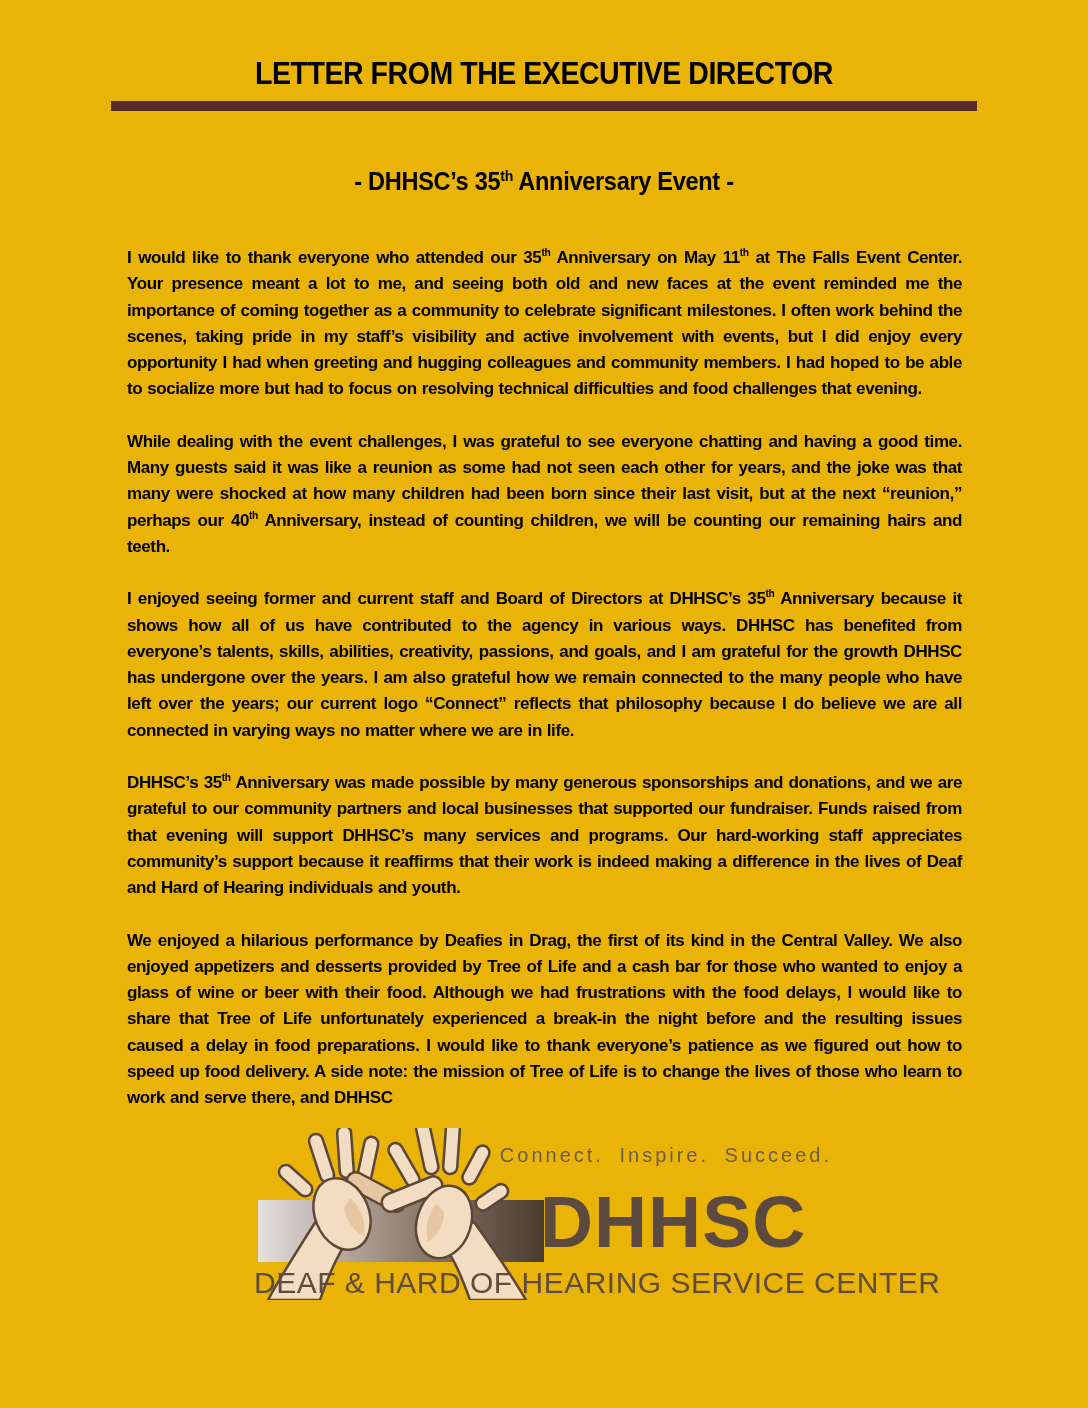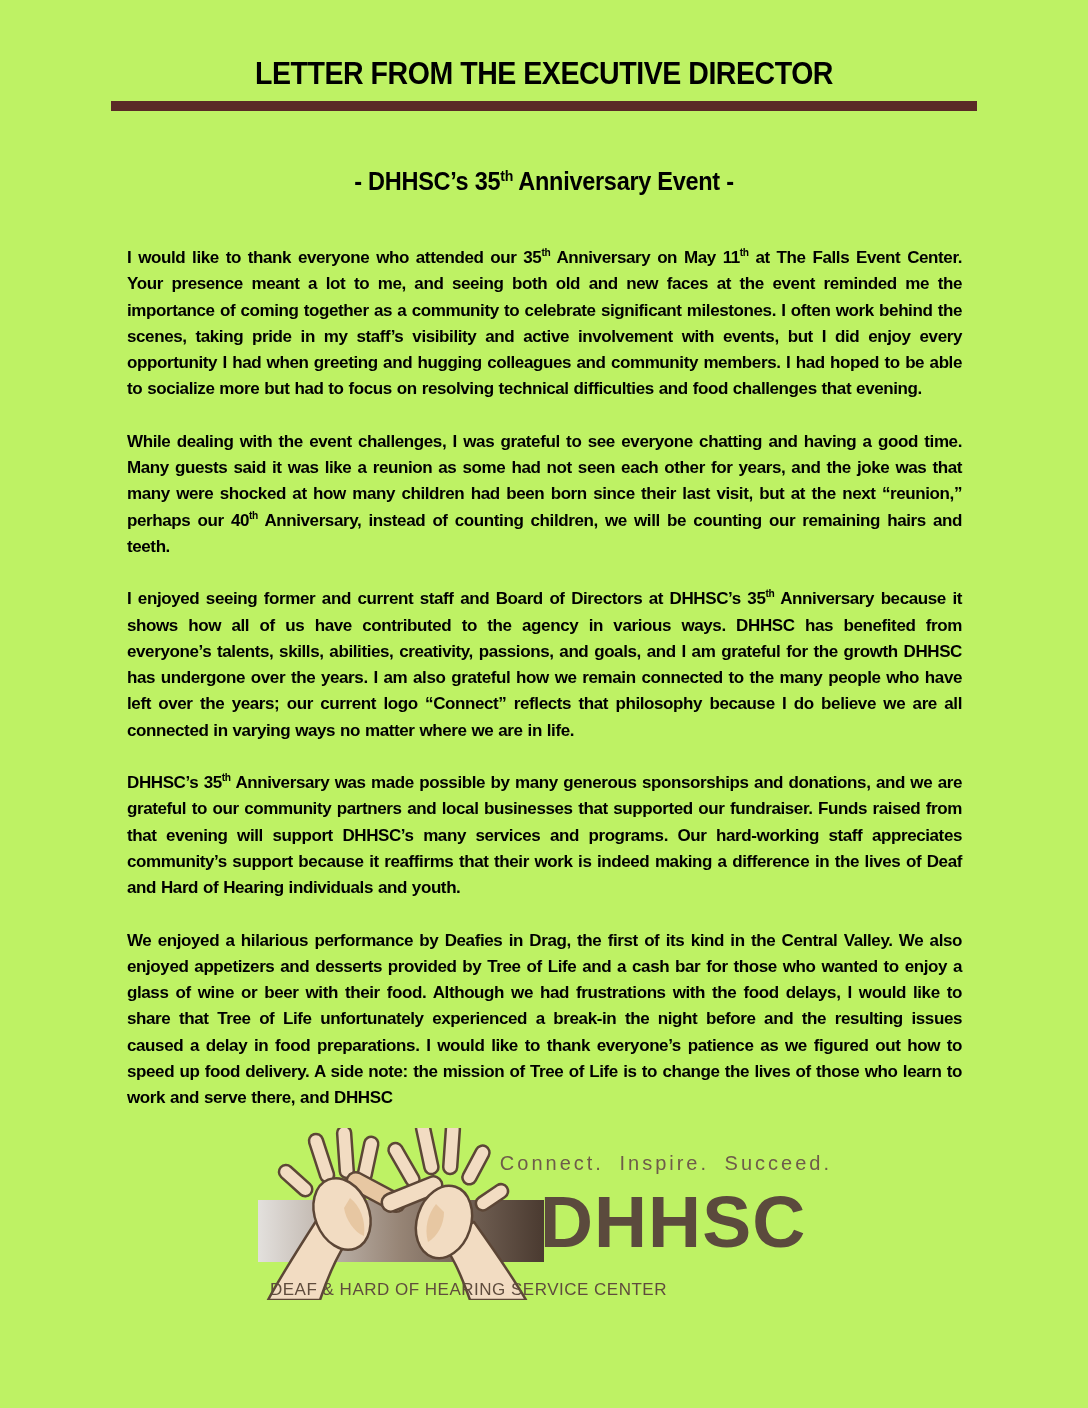--- a/index.html
+++ b/index.html
@@ -1,20 +1,20 @@
 <!DOCTYPE html>
 <html><head>
 <meta charset="utf-8">
 <style>
   html, body { margin: 0; padding: 0; background: #ffffff; }
   .page {
     position: relative;
     width: 1088px;
     height: 1408px;
-    background: #bef264;
+    background: #eab308;
     font-family: "Liberation Sans", sans-serif;
     color: #000000;
     overflow: hidden;
     box-sizing: border-box;
   }
   .page-title {
     margin: 0;
     padding-top: 56px;
     text-align: center;
     font-size: 31px;
@@ -62,21 +62,21 @@
   .logo {
     position: relative;
     width: 580px;
     height: 172px;
     margin: 16px auto 0 auto;
   }
   .logo svg { position: absolute; left: 0; top: 0; }
   .logo-tagline {
     position: absolute;
     right: 2px;
-    top: 24px;
+    top: 16px;
     font-size: 20px;
     color: #6e5c4a;
     letter-spacing: 3px;
     word-spacing: 7px;
     white-space: nowrap;
   }
   .logo-brand {
     position: absolute;
     left: 286px;
     top: 58px;
@@ -84,25 +84,25 @@
     line-height: 72px;
     font-weight: bold;
     color: #5b4a3d;
     letter-spacing: 1px;
     transform: scaleX(1.02);
     transform-origin: left top;
     white-space: nowrap;
   }
   .logo-name {
     position: absolute;
-    left: 16px;
+    left: 0;
     right: 0;
     bottom: 0px;
     text-align: left;
-    font-size: 17px;
+    font-size: 30px;
     color: #5f4c3d;
     letter-spacing: 0.5px;
     white-space: nowrap;
   }
 </style>
 </head>
 <body>
 
 <div class="page">
 

